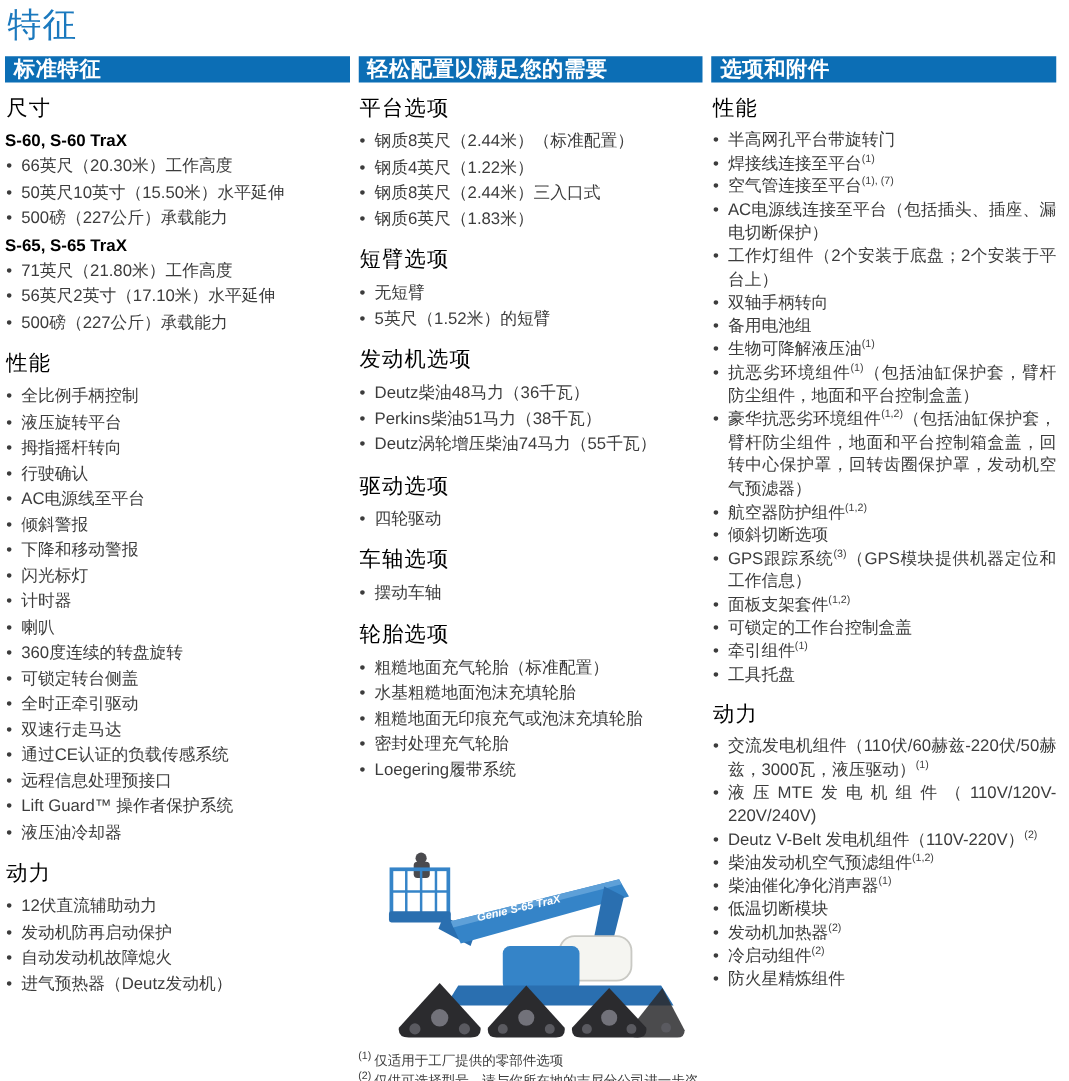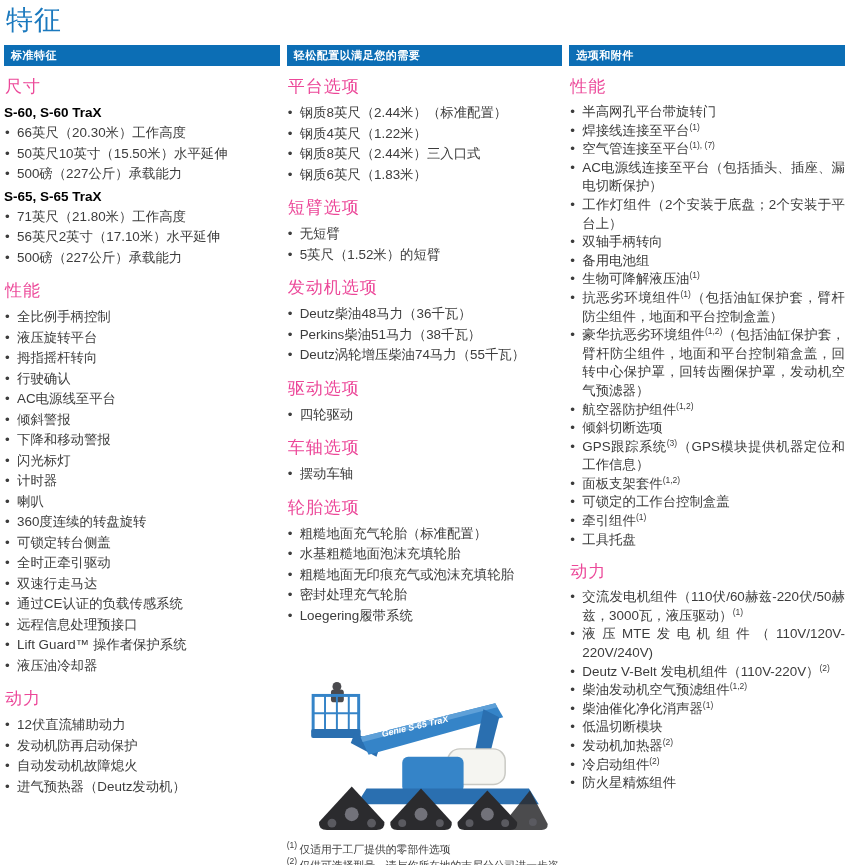--- a/index.html
+++ b/index.html
@@ -13,28 +13,28 @@
   .page { padding: 2px 10px 0 4px; }
   .page-title {
     font-size: 27px; font-weight: 400;
     color: #1b79be;
     margin: 0 0 7px 2px;
     letter-spacing: 1px;
   }
   .columns { display: grid; grid-template-columns: 1fr 1fr 1fr; gap: 7px; }
   .colheader {
     background: #0c6eb5; color: #ffffff;
-    font-weight: 700; font-size: 11px;
+    font-weight: 700; font-size: 17px;
     height: 21px; line-height: 21px;
     padding-left: 7px;
     letter-spacing: 0.5px;
   }
   .sections > .sec-heading:first-child { margin-top: 9px; }
   .sec-heading {
-    color: #ec4899; font-size: 17px; font-weight: 400;
+    color: #000000; font-size: 17px; font-weight: 400;
     margin: 11px 0 5px 1px;
     letter-spacing: 1px;
   }
   .subhead { font-weight: 700; color: #000000; font-size: 13.5px; line-height: 20px; }
   ul.items { list-style: none; margin: 0 0 2px 0; padding: 0; }
   ul.items li {
     position: relative; padding-left: 13px;
     font-size: 13.4px; line-height: 20.5px;
     color: #3c3c3c;
   }

